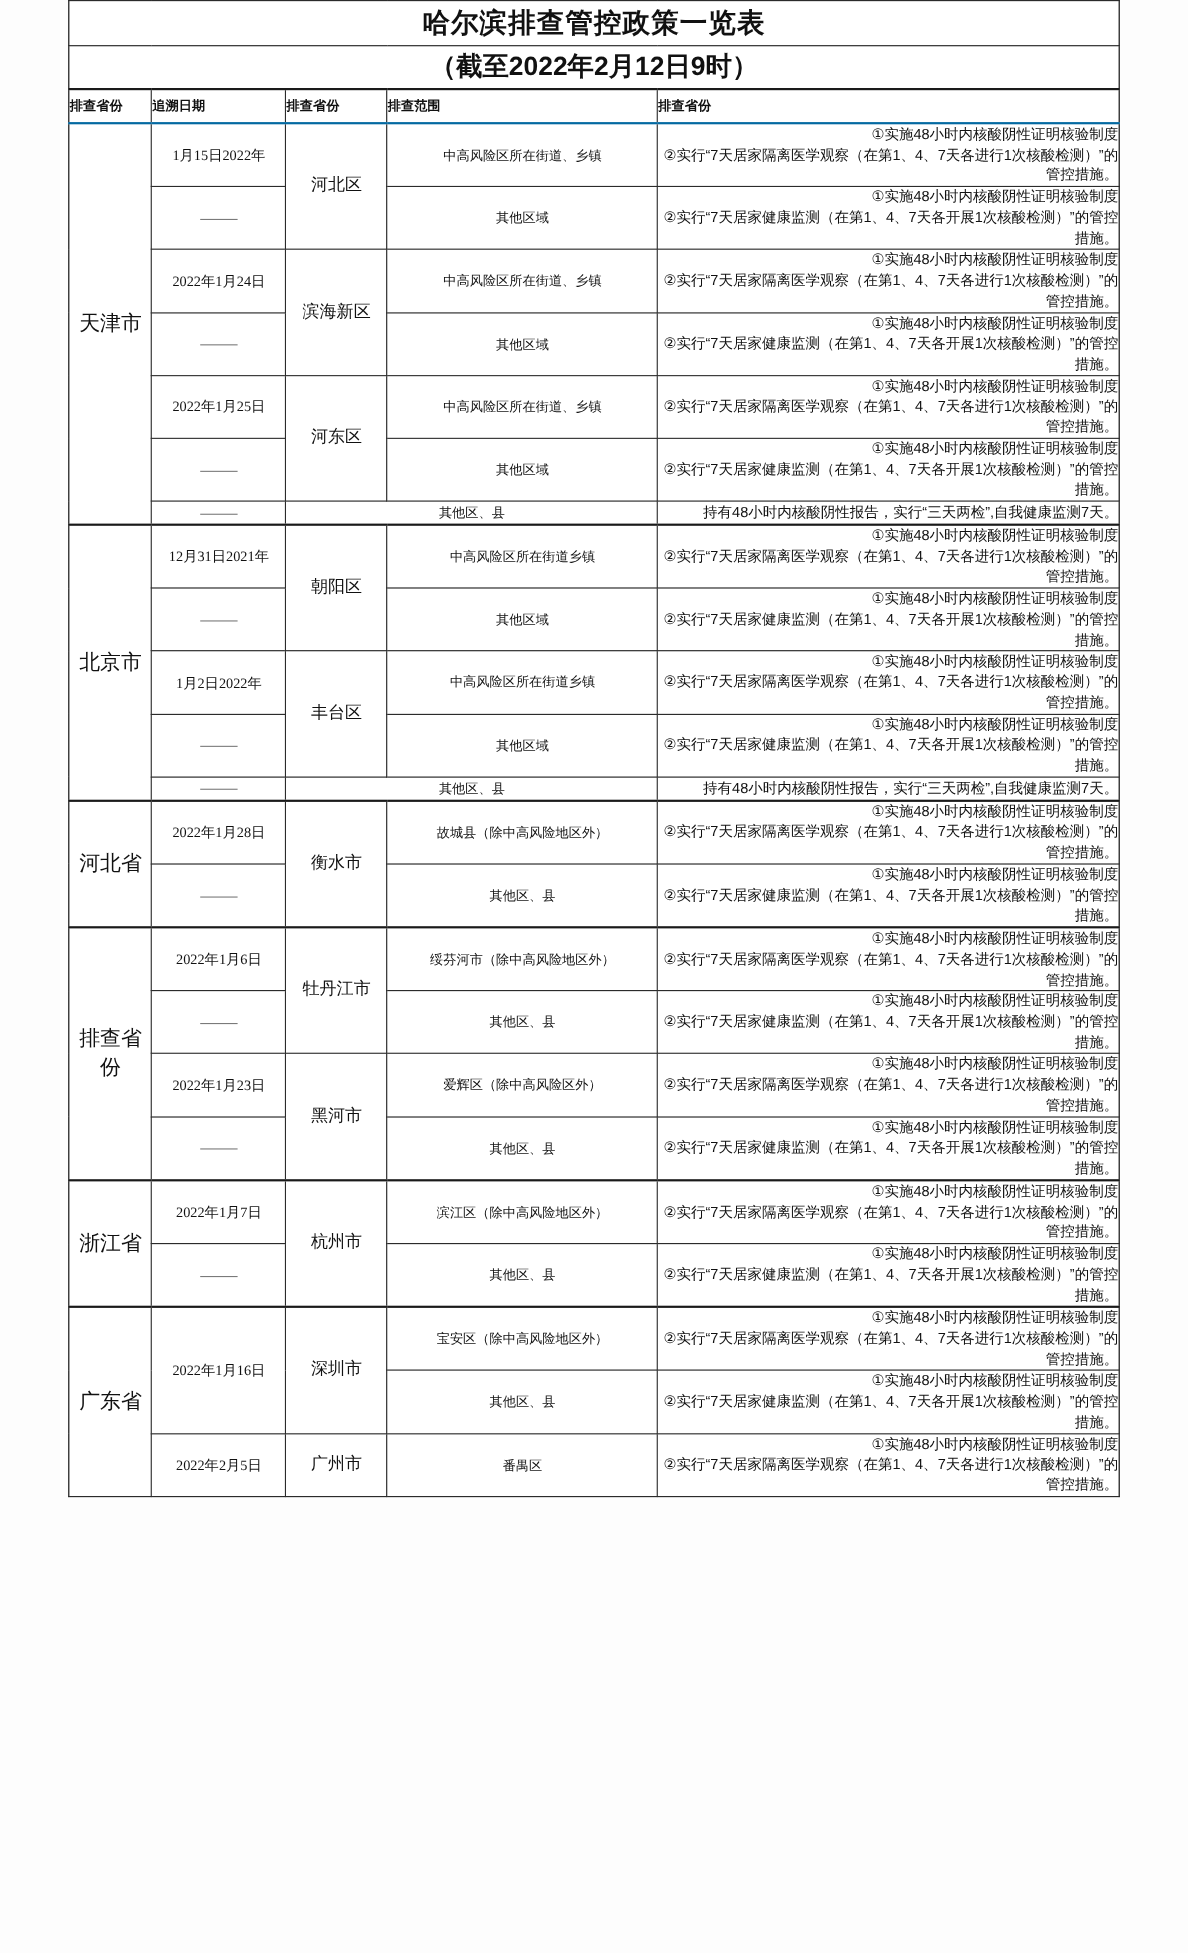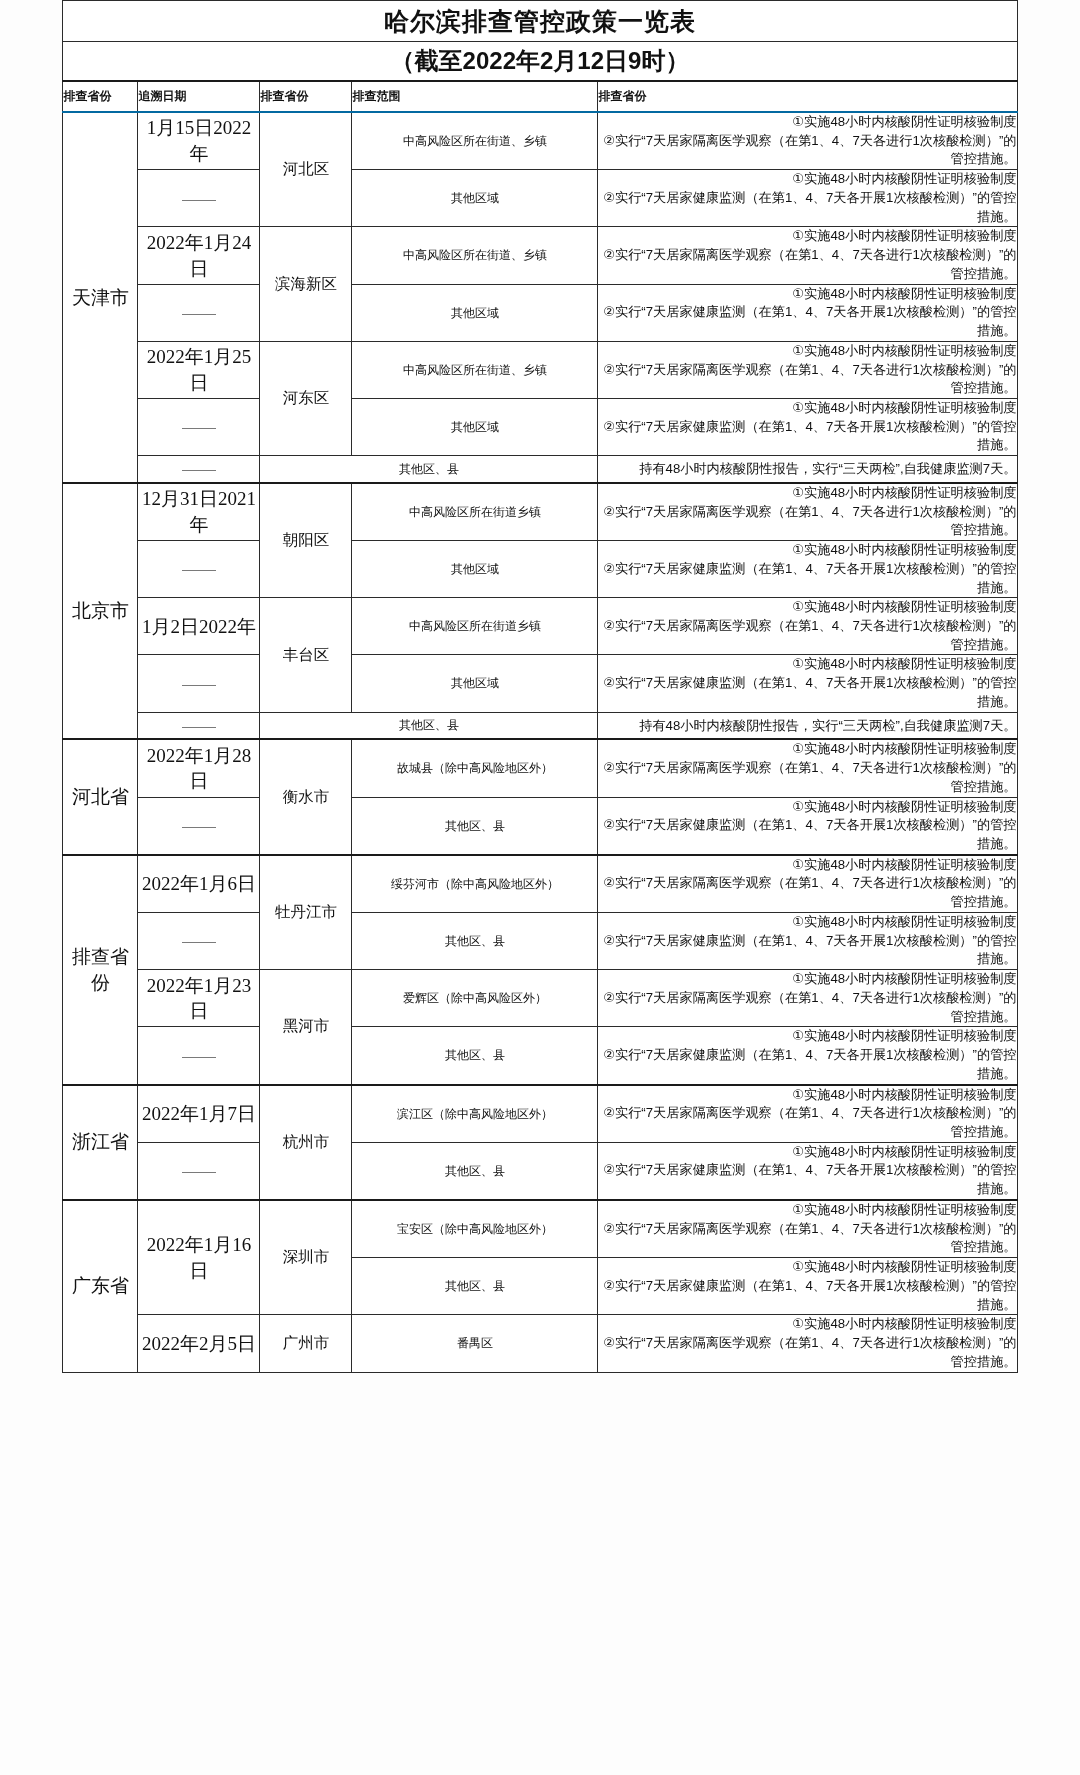--- a/index.html
+++ b/index.html
@@ -70,21 +70,21 @@
     border-top: 2px solid #1a1a1a;
   }
   
   td.c-prov, td.c-date, td.c-city, td.c-scope {
     text-align: center;
     font-size: 15px;
     line-height: 1.35;
     font-family: "Liberation Sans", "DejaVu Sans", sans-serif;
   }
   td.c-prov { font-size: 19px; }
-  td.c-date { font-size: 19px; font-family: "Liberation Serif", "DejaVu Serif", serif; }
+  td.c-date { font-size: 13px; font-family: "Liberation Serif", "DejaVu Serif", serif; }
   td.c-city { font-size: 15.5px; }
   td.c-scope { font-size: 12px; }
   td.c-measure {
     text-align: right;
     font-size: 13.2px;
     line-height: 1.42;
     padding: 3px 4px 3px 5px;
     font-family: "Liberation Sans", "DejaVu Sans", sans-serif;
     white-space: normal;
     word-break: break-all;

